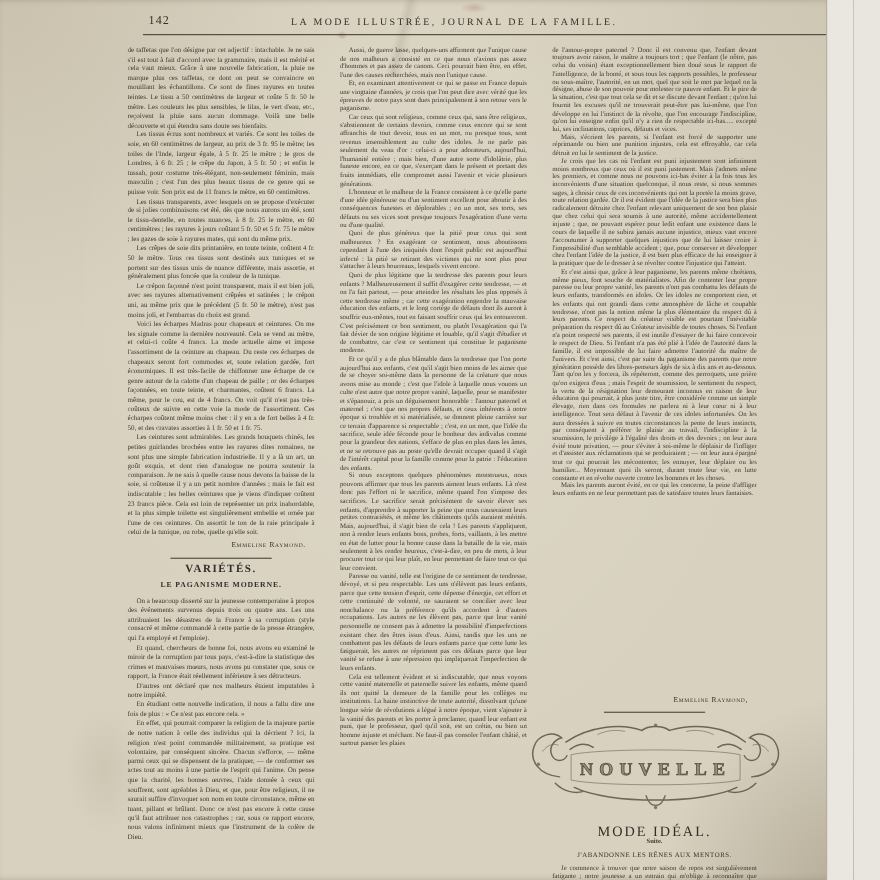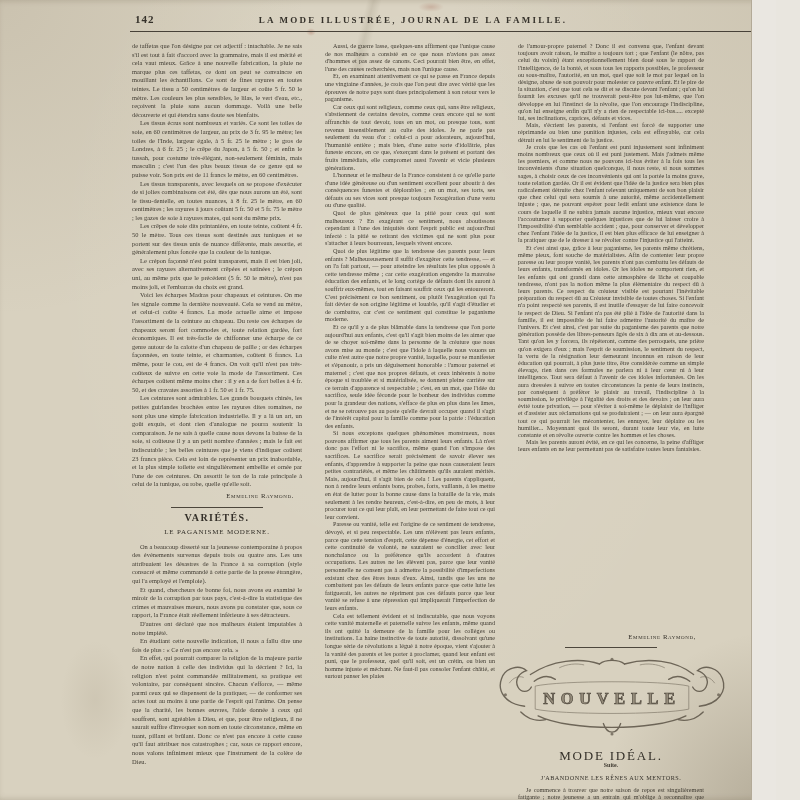--- a/index.html
+++ b/index.html
@@ -20,37 +20,37 @@
     box-shadow:inset -3px 0 6px rgba(110,98,75,.35);
   }
   .scan-edge{position:absolute;right:0;top:0;width:24px;height:800px;background:#eae7e1;border-left:1px solid #b3aa97;}
   .crease{position:absolute;left:290px;top:0;width:150px;height:70px;pointer-events:none;
     background:linear-gradient(104deg, transparent 46%, rgba(120,110,88,.16) 50%, transparent 55%);}
   .stain{position:absolute;border-radius:50%;pointer-events:none;}
   .stain.s1{left:418px;top:2px;width:26px;height:10px;background:radial-gradient(rgba(150,80,60,.25),transparent 70%);}
   .stain.s2{left:306px;top:28px;width:10px;height:8px;background:radial-gradient(rgba(150,70,50,.3),transparent 70%);}
   .stain.s3{left:60px;top:640px;width:70px;height:120px;background:radial-gradient(rgba(120,105,80,.10),transparent 70%);}
 
-  .page-number{position:absolute;left:135px;top:13px;font-size:11px;font-weight:bold;letter-spacing:1px;color:#35312a;}
+  .page-number{position:absolute;left:135px;top:13px;font-size:11px;font-weight:normal;letter-spacing:1px;color:#35312a;}
   .masthead{position:absolute;left:127px;top:15px;width:572px;text-align:center;
-    font-size:9px;font-weight:bold;letter-spacing:2.2px;color:#35312a;}
+    font-size:9px;font-weight:normal;letter-spacing:2.2px;color:#35312a;}
   .header-rule{position:absolute;left:130px;top:31px;width:638px;height:1px;background:#474138;}
 
-  .content{position:absolute;left:132px;top:42px;width:572px;height:758px;display:flex;gap:23px;}
+  .content{position:absolute;left:116px;top:42px;width:572px;height:758px;display:flex;gap:23px;}
   .col{width:186px;text-align:justify;overflow:hidden;}
   .col1{font-size:6.4px;line-height:8.6px;}
   .col2{font-size:6.2px;line-height:7.6px;}
   .col3{font-size:6.2px;line-height:7.2px;overflow:visible;}
   p{margin:0;text-indent:8px;}
   p.noindent{text-indent:0;}
 
   .signature{text-align:right;font-variant:small-caps;letter-spacing:.6px;padding-right:8px;margin-top:3px;font-size:6.8px;color:#36322b;}
   .rule-small{width:92px;height:1px;background:#4c463c;margin:7px auto 6px;}
   .varietes-heading{text-align:center;font-size:10px;font-weight:bold;letter-spacing:1.4px;margin:6px 0 5px;color:#332f28;}
-  .paganisme-heading{text-align:center;font-size:7px;font-weight:normal;letter-spacing:.8px;margin:0 0 6px;color:#332f28;}
+  .paganisme-heading{text-align:center;font-size:7px;font-weight:bold;letter-spacing:.8px;margin:0 0 6px;color:#332f28;}
 
   .col3-text{height:588px;overflow:hidden;}
   .banner-wrap{width:240px;margin:4px 0 0 -26px;font-weight:bold;}
   .banner-wrap svg{display:block;}
   .story-title{text-align:center;font-size:13px;letter-spacing:1.8px;margin:6px 0 3px;font-weight:normal;color:#332f28;}
   .story-subtitle{text-align:center;font-size:6px;font-weight:bold;margin:0 0 4px;text-indent:0;}
   .story-chapter{text-align:center;font-size:6.2px;letter-spacing:.5px;margin:0 0 5px;text-indent:0;color:#36322b;}
 </style>
 </head>
 <body>

